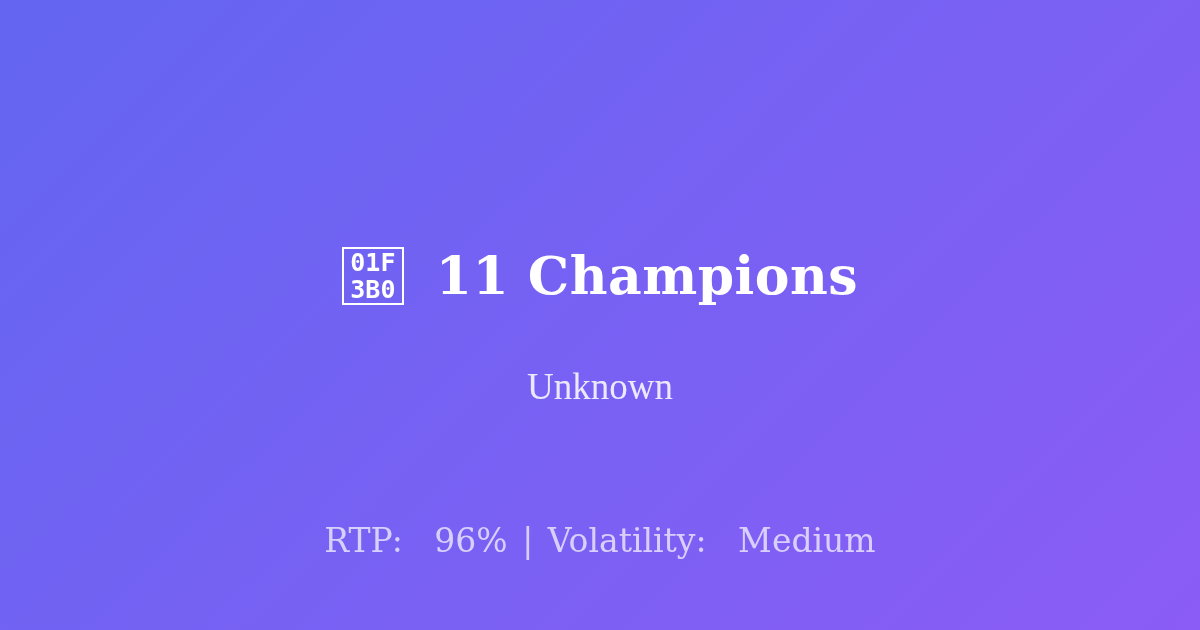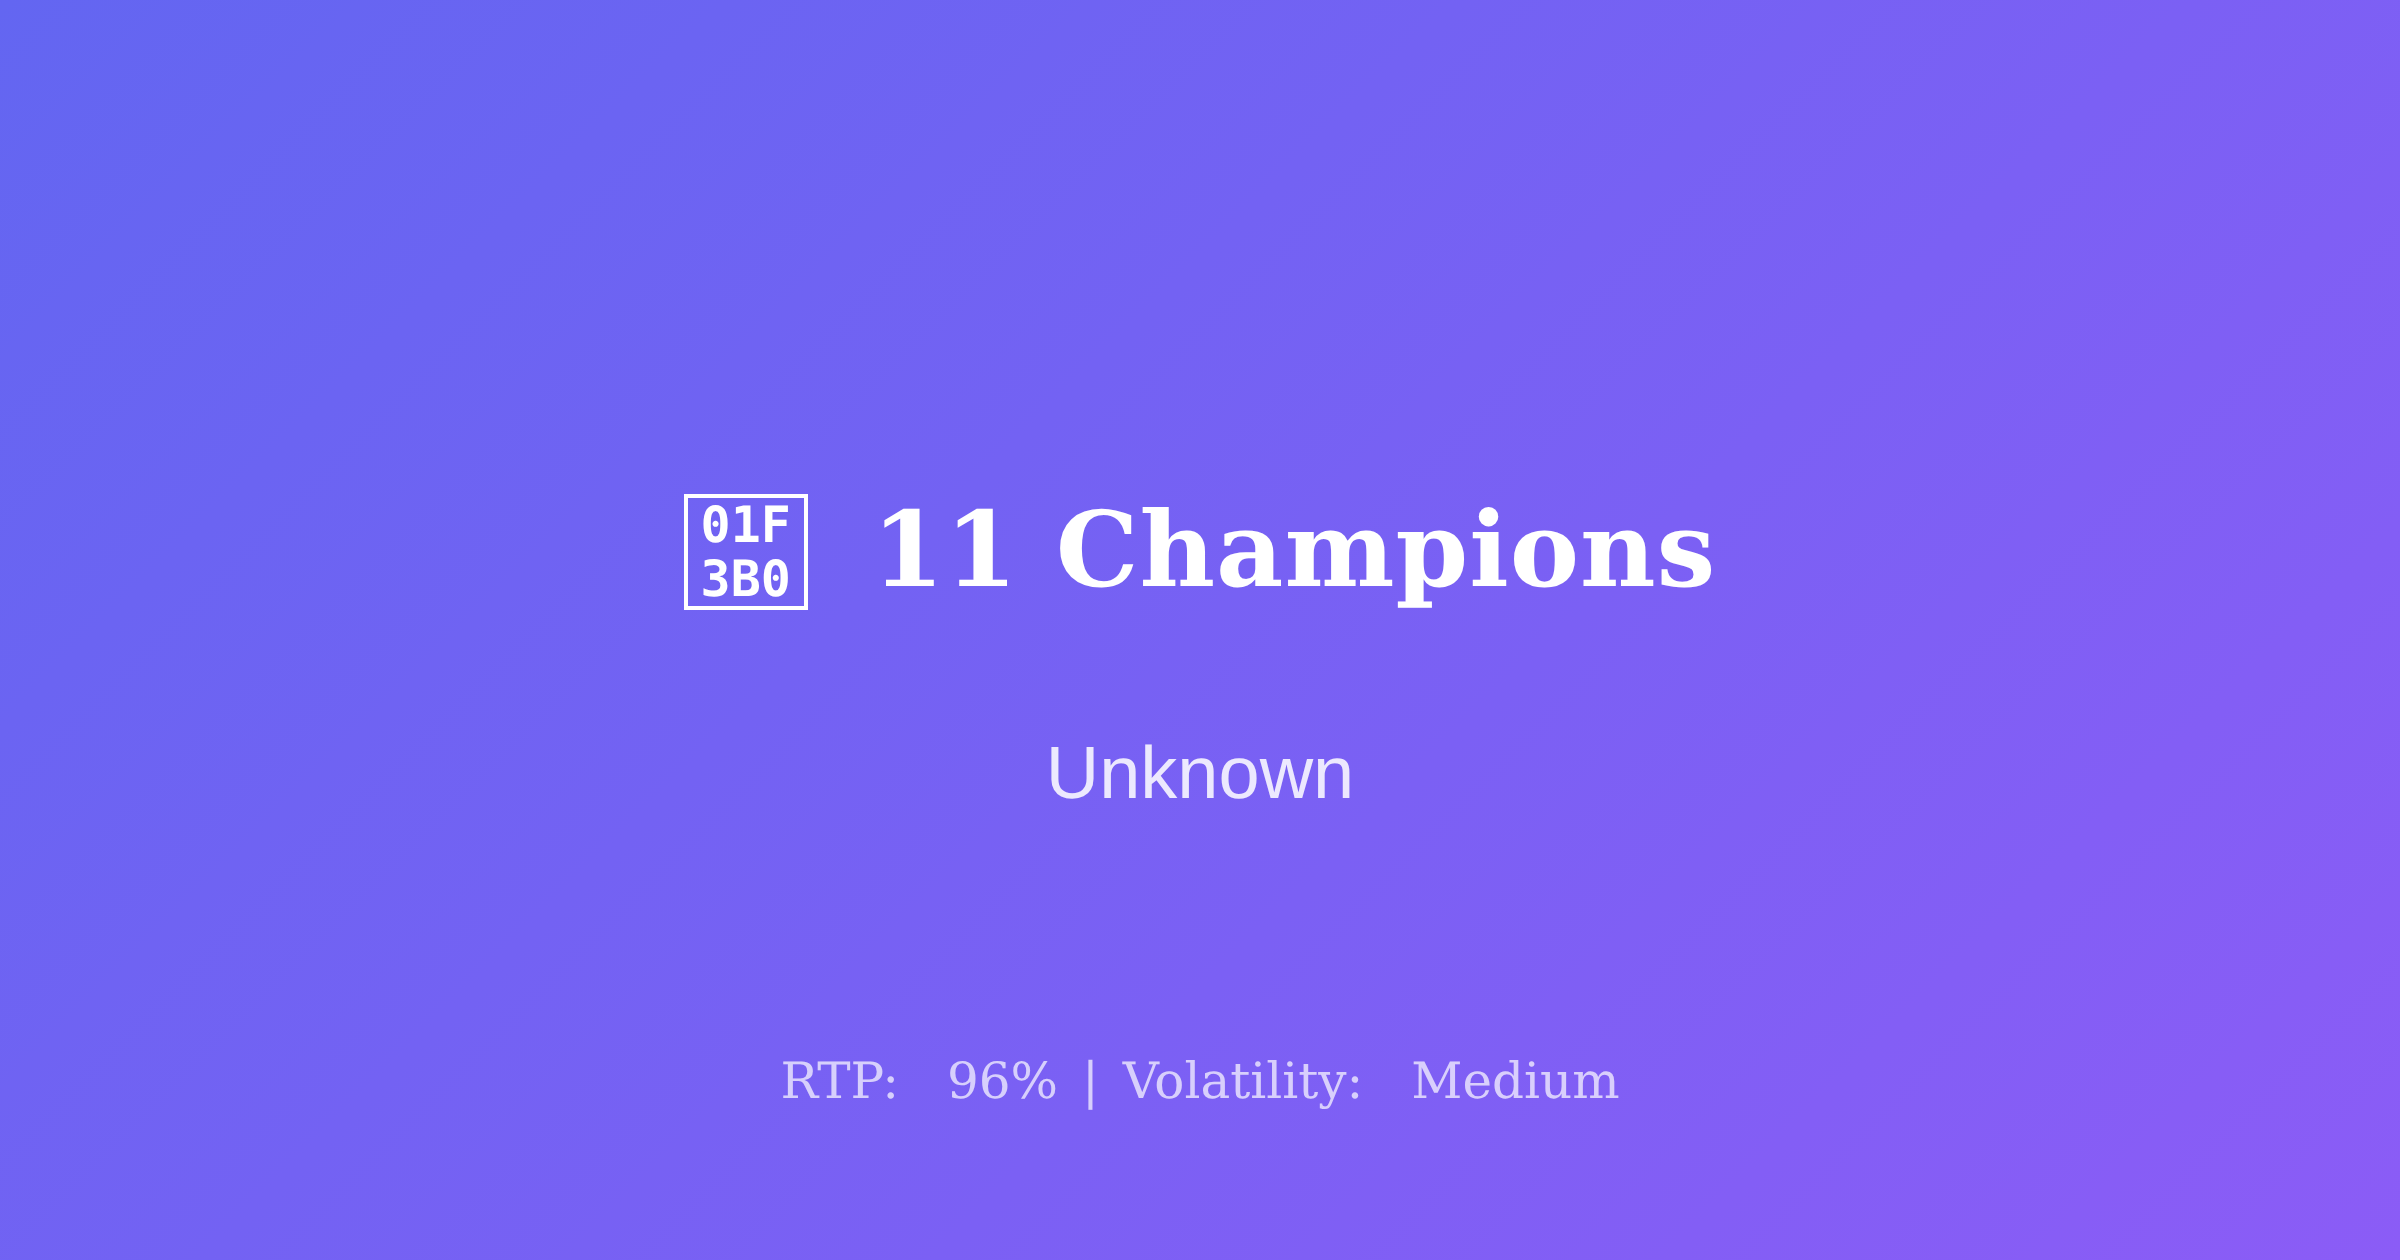--- a/index.html
+++ b/index.html
@@ -77,37 +77,37 @@
     letter-spacing: 0.5px;
   }
 
   
   .game-subtitle {
     position: absolute;
     left: 0;
     right: 0;
     top: 363px;
     text-align: center;
-    font-family: Liberation Sans, sans-serif;
+    font-family: Liberation Serif, serif;
     font-size: 37px;
     font-weight: 400;
     line-height: 48px;
     color: rgba(255, 255, 255, 0.86);
     white-space: nowrap;
   }
 
   
   .game-stats {
     position: absolute;
     left: 0;
     right: 0;
     top: 524px;
     text-align: center;
     font-family: "DejaVu Serif", "Liberation Serif", serif;
-    font-size: 25px;
+    font-size: 33px;
     font-weight: 400;
     line-height: 34px;
     color: rgba(255, 255, 255, 0.70);
     white-space: nowrap;
   }
 
   .game-stats .stat-sep {
     padding: 0 4px;
   }
 </style>

